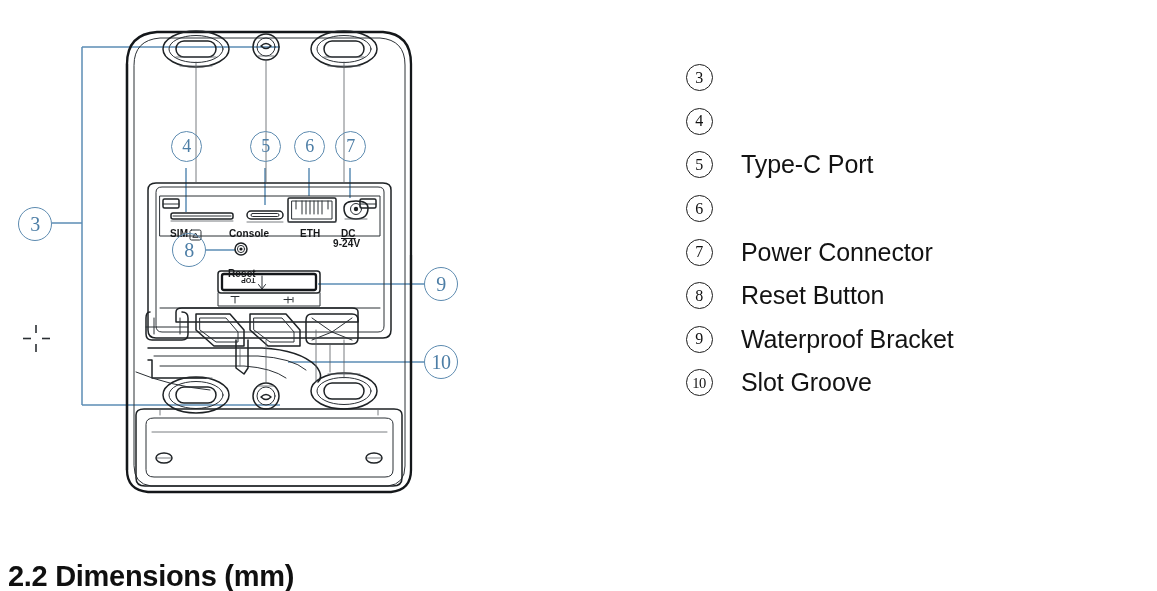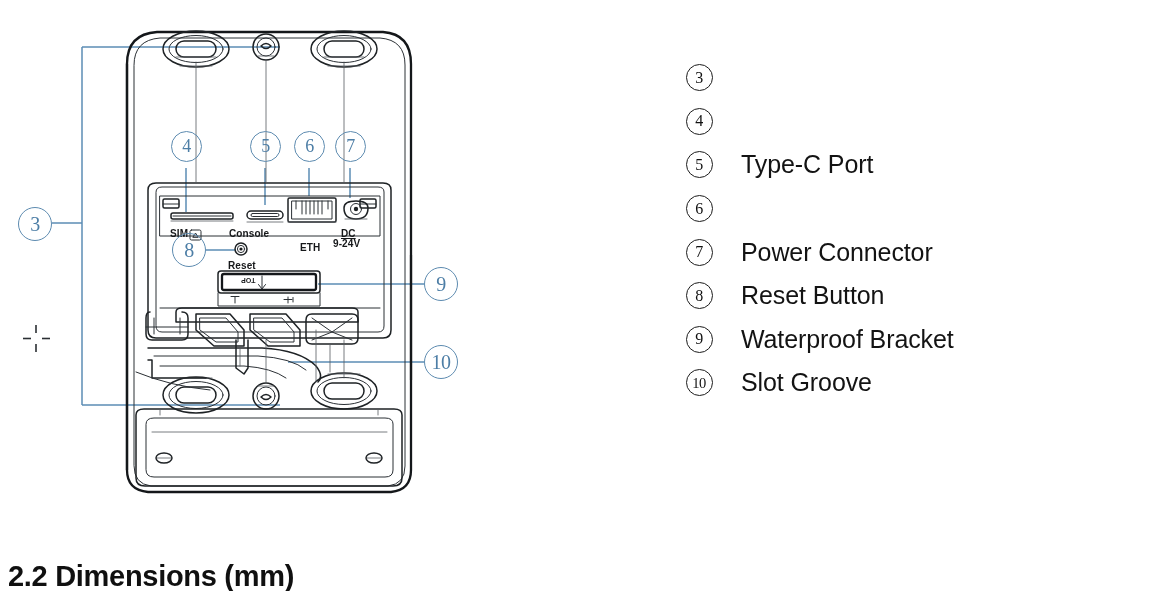--- a/index.html
+++ b/index.html
@@ -288,24 +288,24 @@
       <path d="M36,325 L36,333"></path>
       <path d="M36,344 L36,352"></path>
       <path d="M23,338.5 L31,338.5"></path>
       <path d="M42,338.5 L50,338.5"></path>
     </g>
 
   </svg>
 
   <div class="silk" style="left:170px; top:228px;">SIM</div>
   <div class="silk" style="left:229px; top:228px;">Console</div>
-  <div class="silk" style="left:300px; top:228px;margin-top:14px;">ETH</div>
+  <div class="silk" style="left:300px; top:228px;">ETH</div>
   <div class="silk" style="left:341px; top:228px;text-decoration:underline;">DC</div>
   <div class="silk" style="left:333px; top:238px;">9-24V</div>
-  <div class="silk" style="left:228px; top:260px;">Reset</div>
+  <div class="silk" style="left:228px; top:268px;">Reset</div>
   <div class="silk top-mark" style="left:241px; top:277px;">TOP</div>
 
   <div class="callout big" style="left:18px; top:207px;">3</div>
   <div class="callout" style="left:171px; top:131px;">4</div>
   <div class="callout" style="left:250px; top:131px;">5</div>
   <div class="callout" style="left:294px; top:131px;">6</div>
   <div class="callout" style="left:335px; top:131px;">7</div>
   <div class="callout big" style="left:172px; top:233px;">8</div>
   <div class="callout big" style="left:424px; top:267px;">9</div>
   <div class="callout big wide" style="left:424px; top:345px;">10</div>

